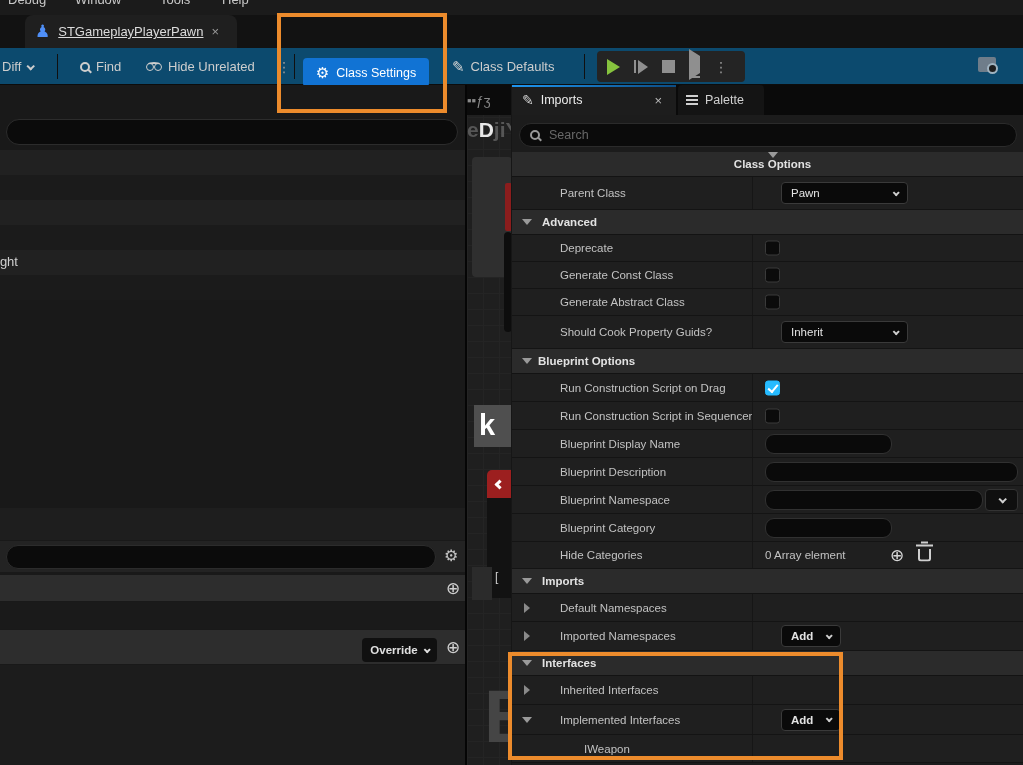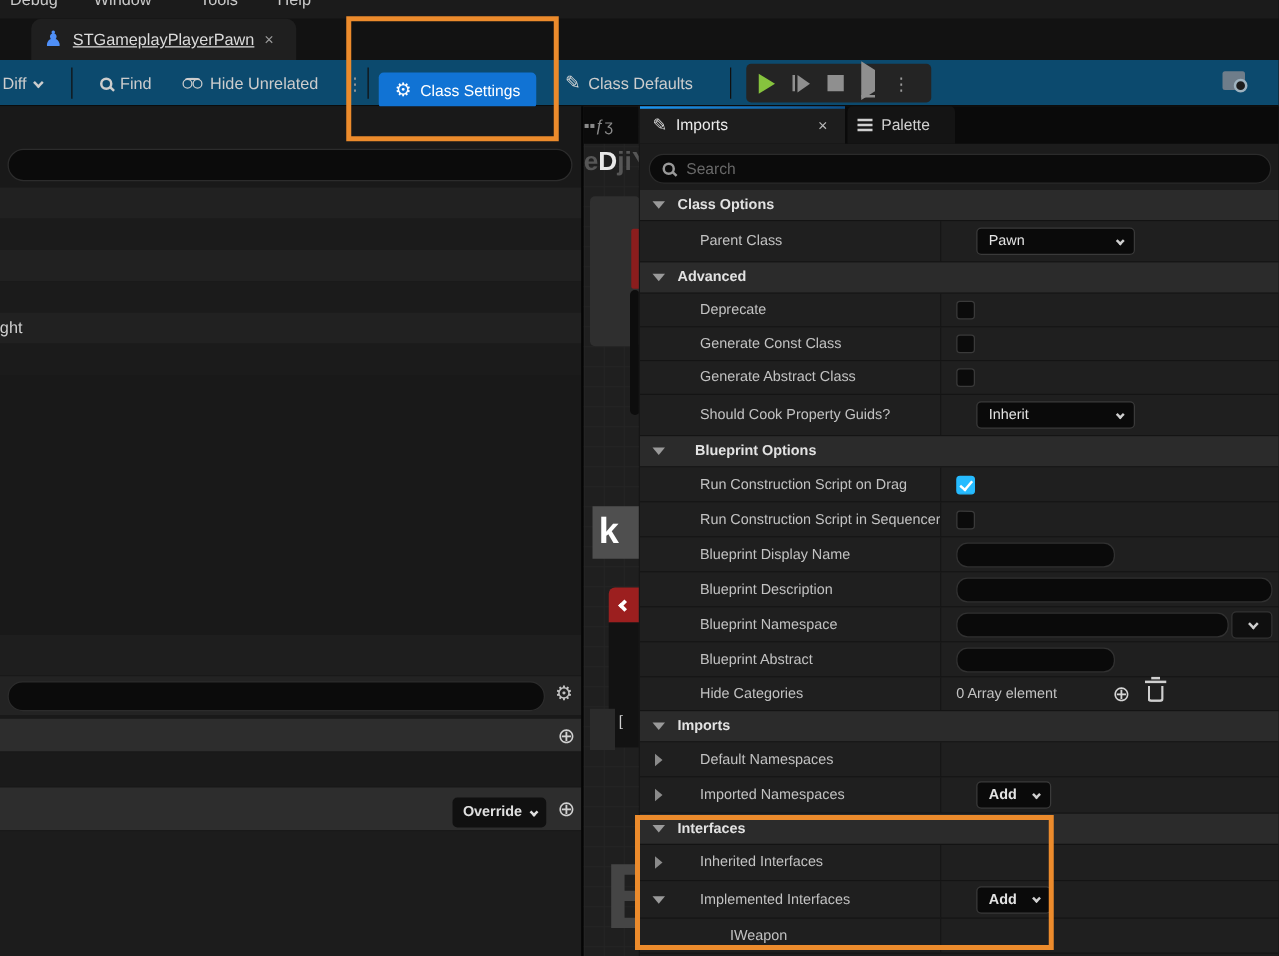--- a/index.html
+++ b/index.html
@@ -263,21 +263,21 @@
       <div class="dp-tab dp-tab-palette">
         <span class="icon-list"></span>
         <span>Palette</span>
       </div>
     </div>
     <div class="dp-search">
       <span class="mag"></span>
       <span class="ph">Search</span>
     </div>
     <div id="details-rows">
-        <div class="d-cat" style="height: 25px;">
+        <div class="d-cat" style="height: 25px; flex-direction: column;">
           <span class="tri-down"></span>
           <span class="lbl" style="margin-left: 10px;">Class Options</span>
         </div>
         <div class="d-row" style="height: 33px;">
           <span class="lbl">Parent Class</span>
           <span class="colsep"></span>
           <div class="ctrl dd" style="width: 127px;">
             <span>Pawn</span>
             <span class="chev"></span>
           </div>
@@ -304,21 +304,21 @@
         <div class="d-row" style="height: 33px;">
           <span class="lbl">Should Cook Property Guids?</span>
           <span class="colsep"></span>
           <div class="ctrl dd" style="width: 127px;">
             <span>Inherit</span>
             <span class="chev"></span>
           </div>
         </div>
         <div class="d-cat" style="height: 25px;">
           <span class="tri-down"></span>
-          <span class="lbl" style="margin-left: 24px;">Blueprint Options</span>
+          <span class="lbl" style="margin-left: 6px;">Blueprint Options</span>
         </div>
         <div class="d-row" style="height: 28px;">
           <span class="lbl">Run Construction Script on Drag</span>
           <span class="colsep"></span>
           <div class="ctrl cb checked"></div>
         </div>
         <div class="d-row" style="height: 28px;">
           <span class="lbl">Run Construction Script in Sequencer</span>
           <span class="colsep"></span>
           <div class="ctrl cb"></div>
@@ -335,21 +335,21 @@
         </div>
         <div class="d-row" style="height: 28px;">
           <span class="lbl">Blueprint Namespace</span>
           <span class="colsep"></span>
           <div class="ctrl tf" style="width: 218px;"></div>
           <div class="dd-btn">
             <span class="chev"></span>
           </div>
         </div>
         <div class="d-row" style="height: 28px;">
-          <span class="lbl">Blueprint Abstract</span>
+          <span class="lbl">Blueprint Category</span>
           <span class="colsep"></span>
           <div class="ctrl tf" style="width: 127px;"></div>
         </div>
         <div class="d-row" style="height: 27px;">
           <span class="lbl">Hide Categories</span>
           <span class="colsep"></span>
           <span class="ctrl arr-text">0 Array element</span>
           <span class="arr-plus">⊕</span>
           <span class="trash"></span>
         </div>

